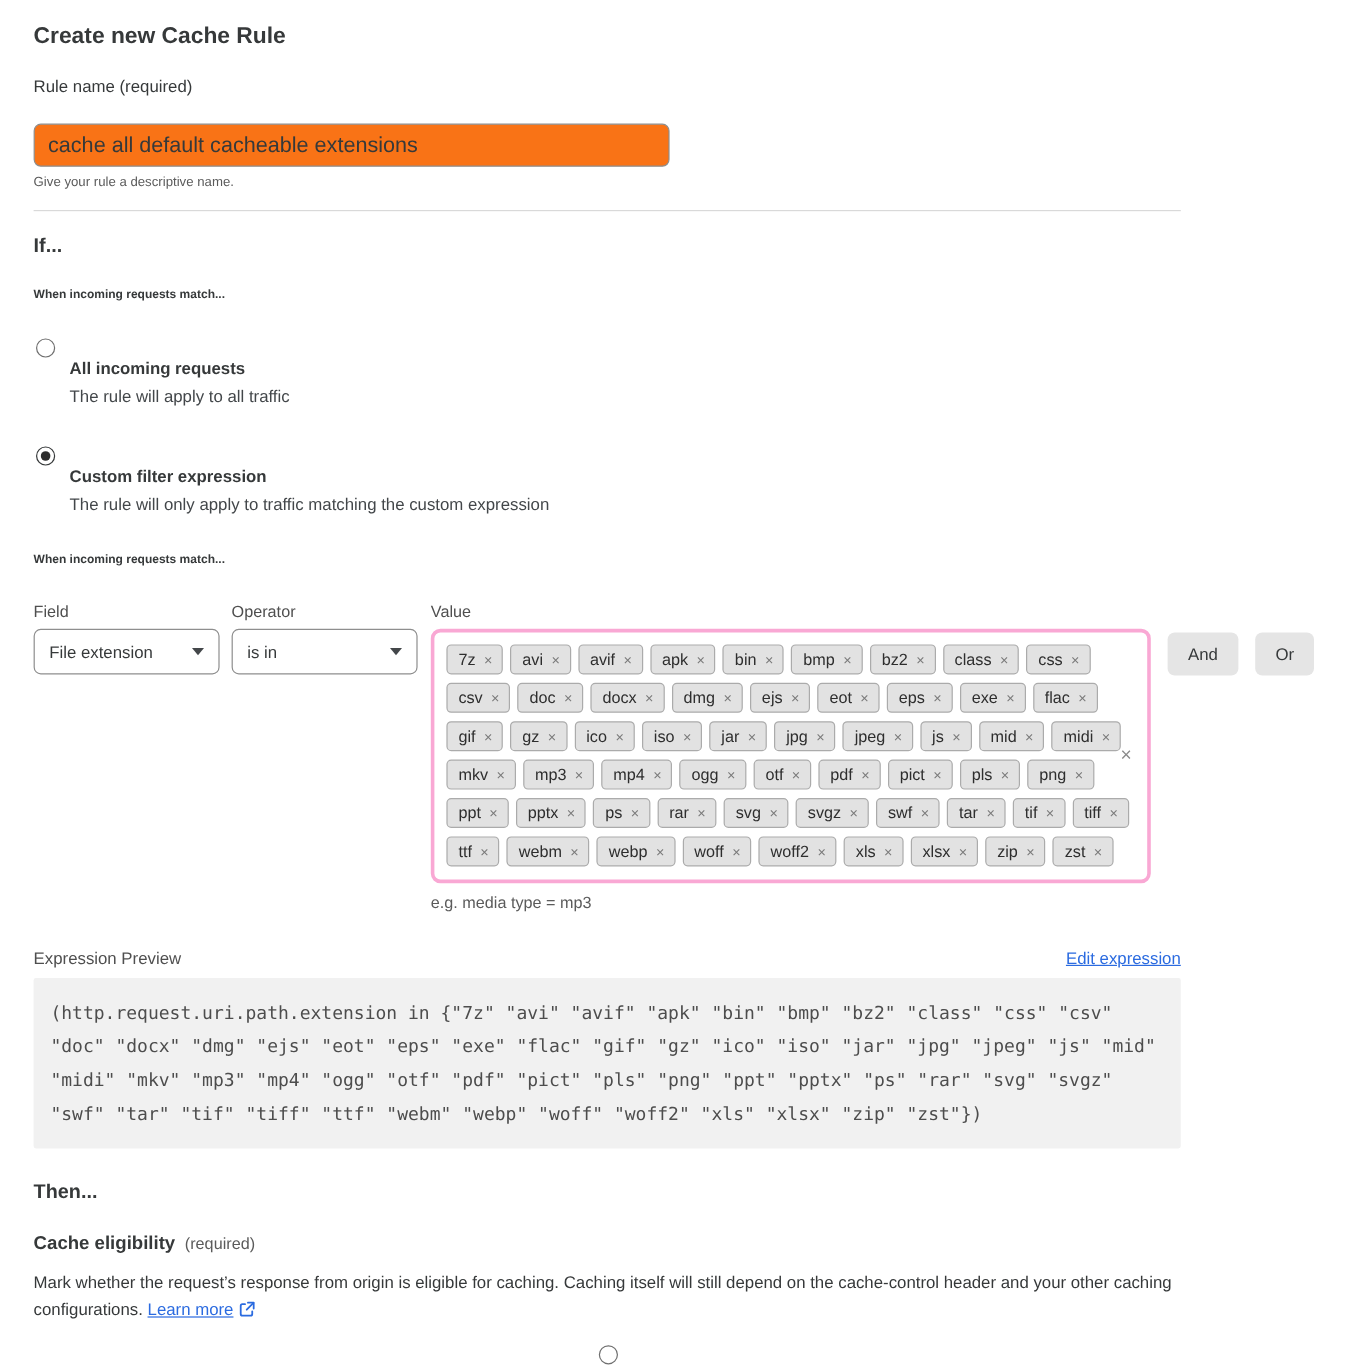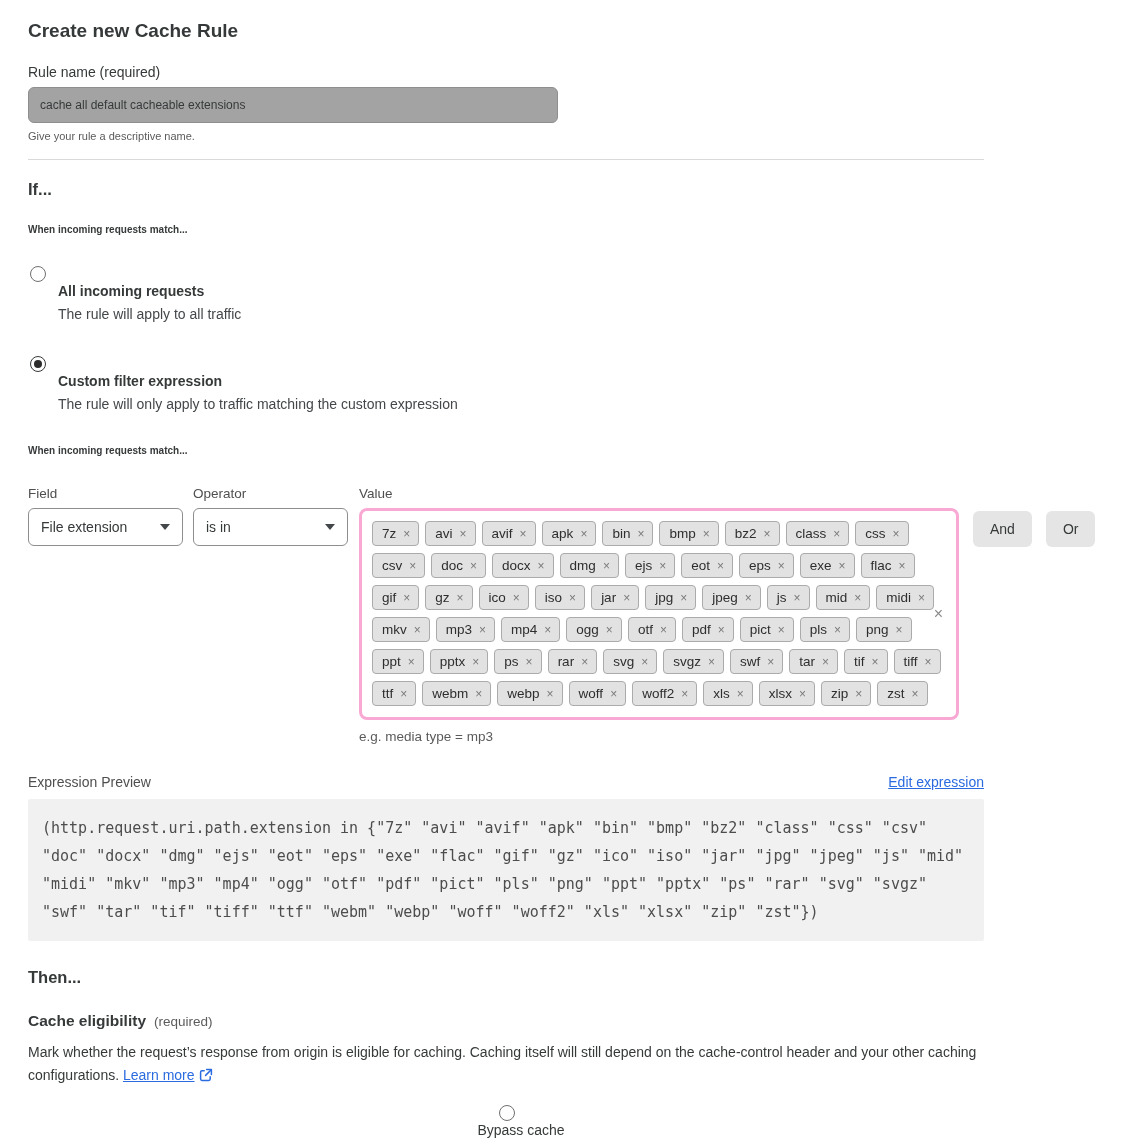--- a/index.html
+++ b/index.html
@@ -2,25 +2,25 @@
 <html><head>
 <meta charset="utf-8">
 <style>
   * { margin: 0; padding: 0; box-sizing: border-box; }
   html, body { background: #ffffff; }
   body { width: 1140px; height: 1140px; font-family: "Liberation Sans", sans-serif; color: #36393a; }
   .page { width: 1012px; padding: 20px 28px 0 28px; }
 
   h1.title { font-size: 19px; font-weight: 700; margin-bottom: 22px; }
 
-  .field-label { font-size: 14px; color: #36393a; margin-bottom: 7px; }
+  .field-label { font-size: 14px; color: #36393a; margin-bottom: 23px; }
   .text-input {
     width: 530px; height: 36px; border: 1px solid #8e8e8e; border-radius: 6px;
-    padding: 0 11px; font-size: 12px; color: #36393a;
-    font-family: "Liberation Sans", sans-serif; outline: none; background: #a3a3a3;
+    padding: 0 11px; font-size: 18px; color: #36393a;
+    font-family: "Liberation Sans", sans-serif; outline: none; background: #f97316;
   }
   .help-text { font-size: 11px; color: #5b5b5b; margin-top: 7px; }
 
   .divider { border: none; border-top: 1px solid #d9d9d9; margin: 17px 0 20px 0; }
 
   h2.section-heading { font-size: 16.5px; font-weight: 700; margin-bottom: 25px; }
   h3.sub-heading { font-size: 10px; font-weight: 700; margin-bottom: 30px; }
 
   
   .radio-option { display: flex; align-items: flex-start; margin-bottom: 31px; cursor: pointer; flex-direction: column; }

